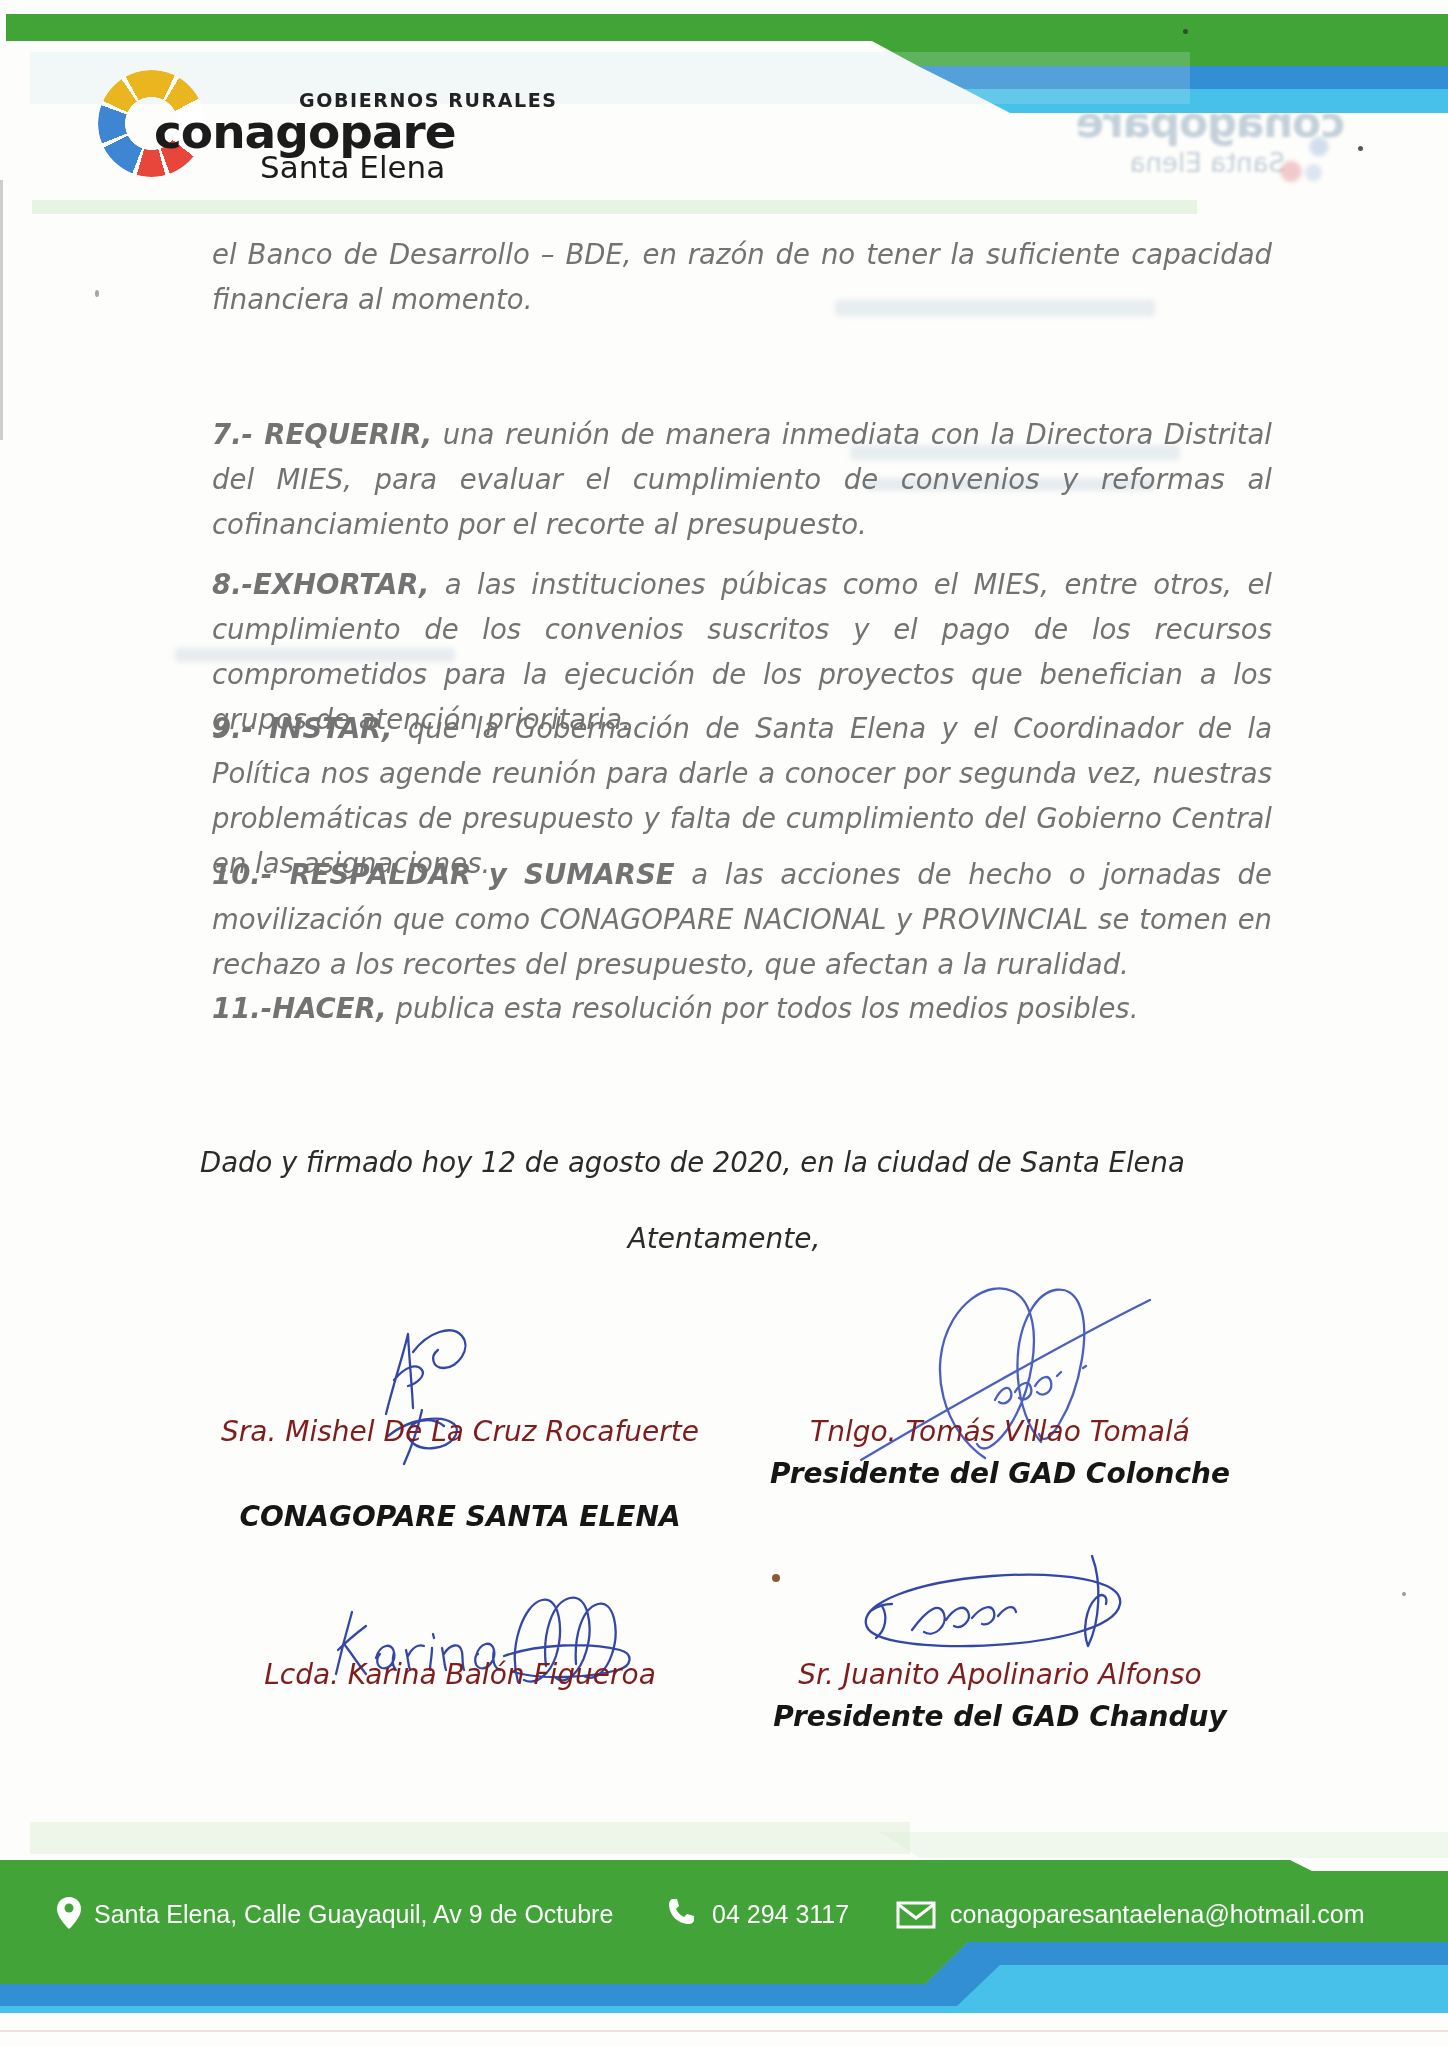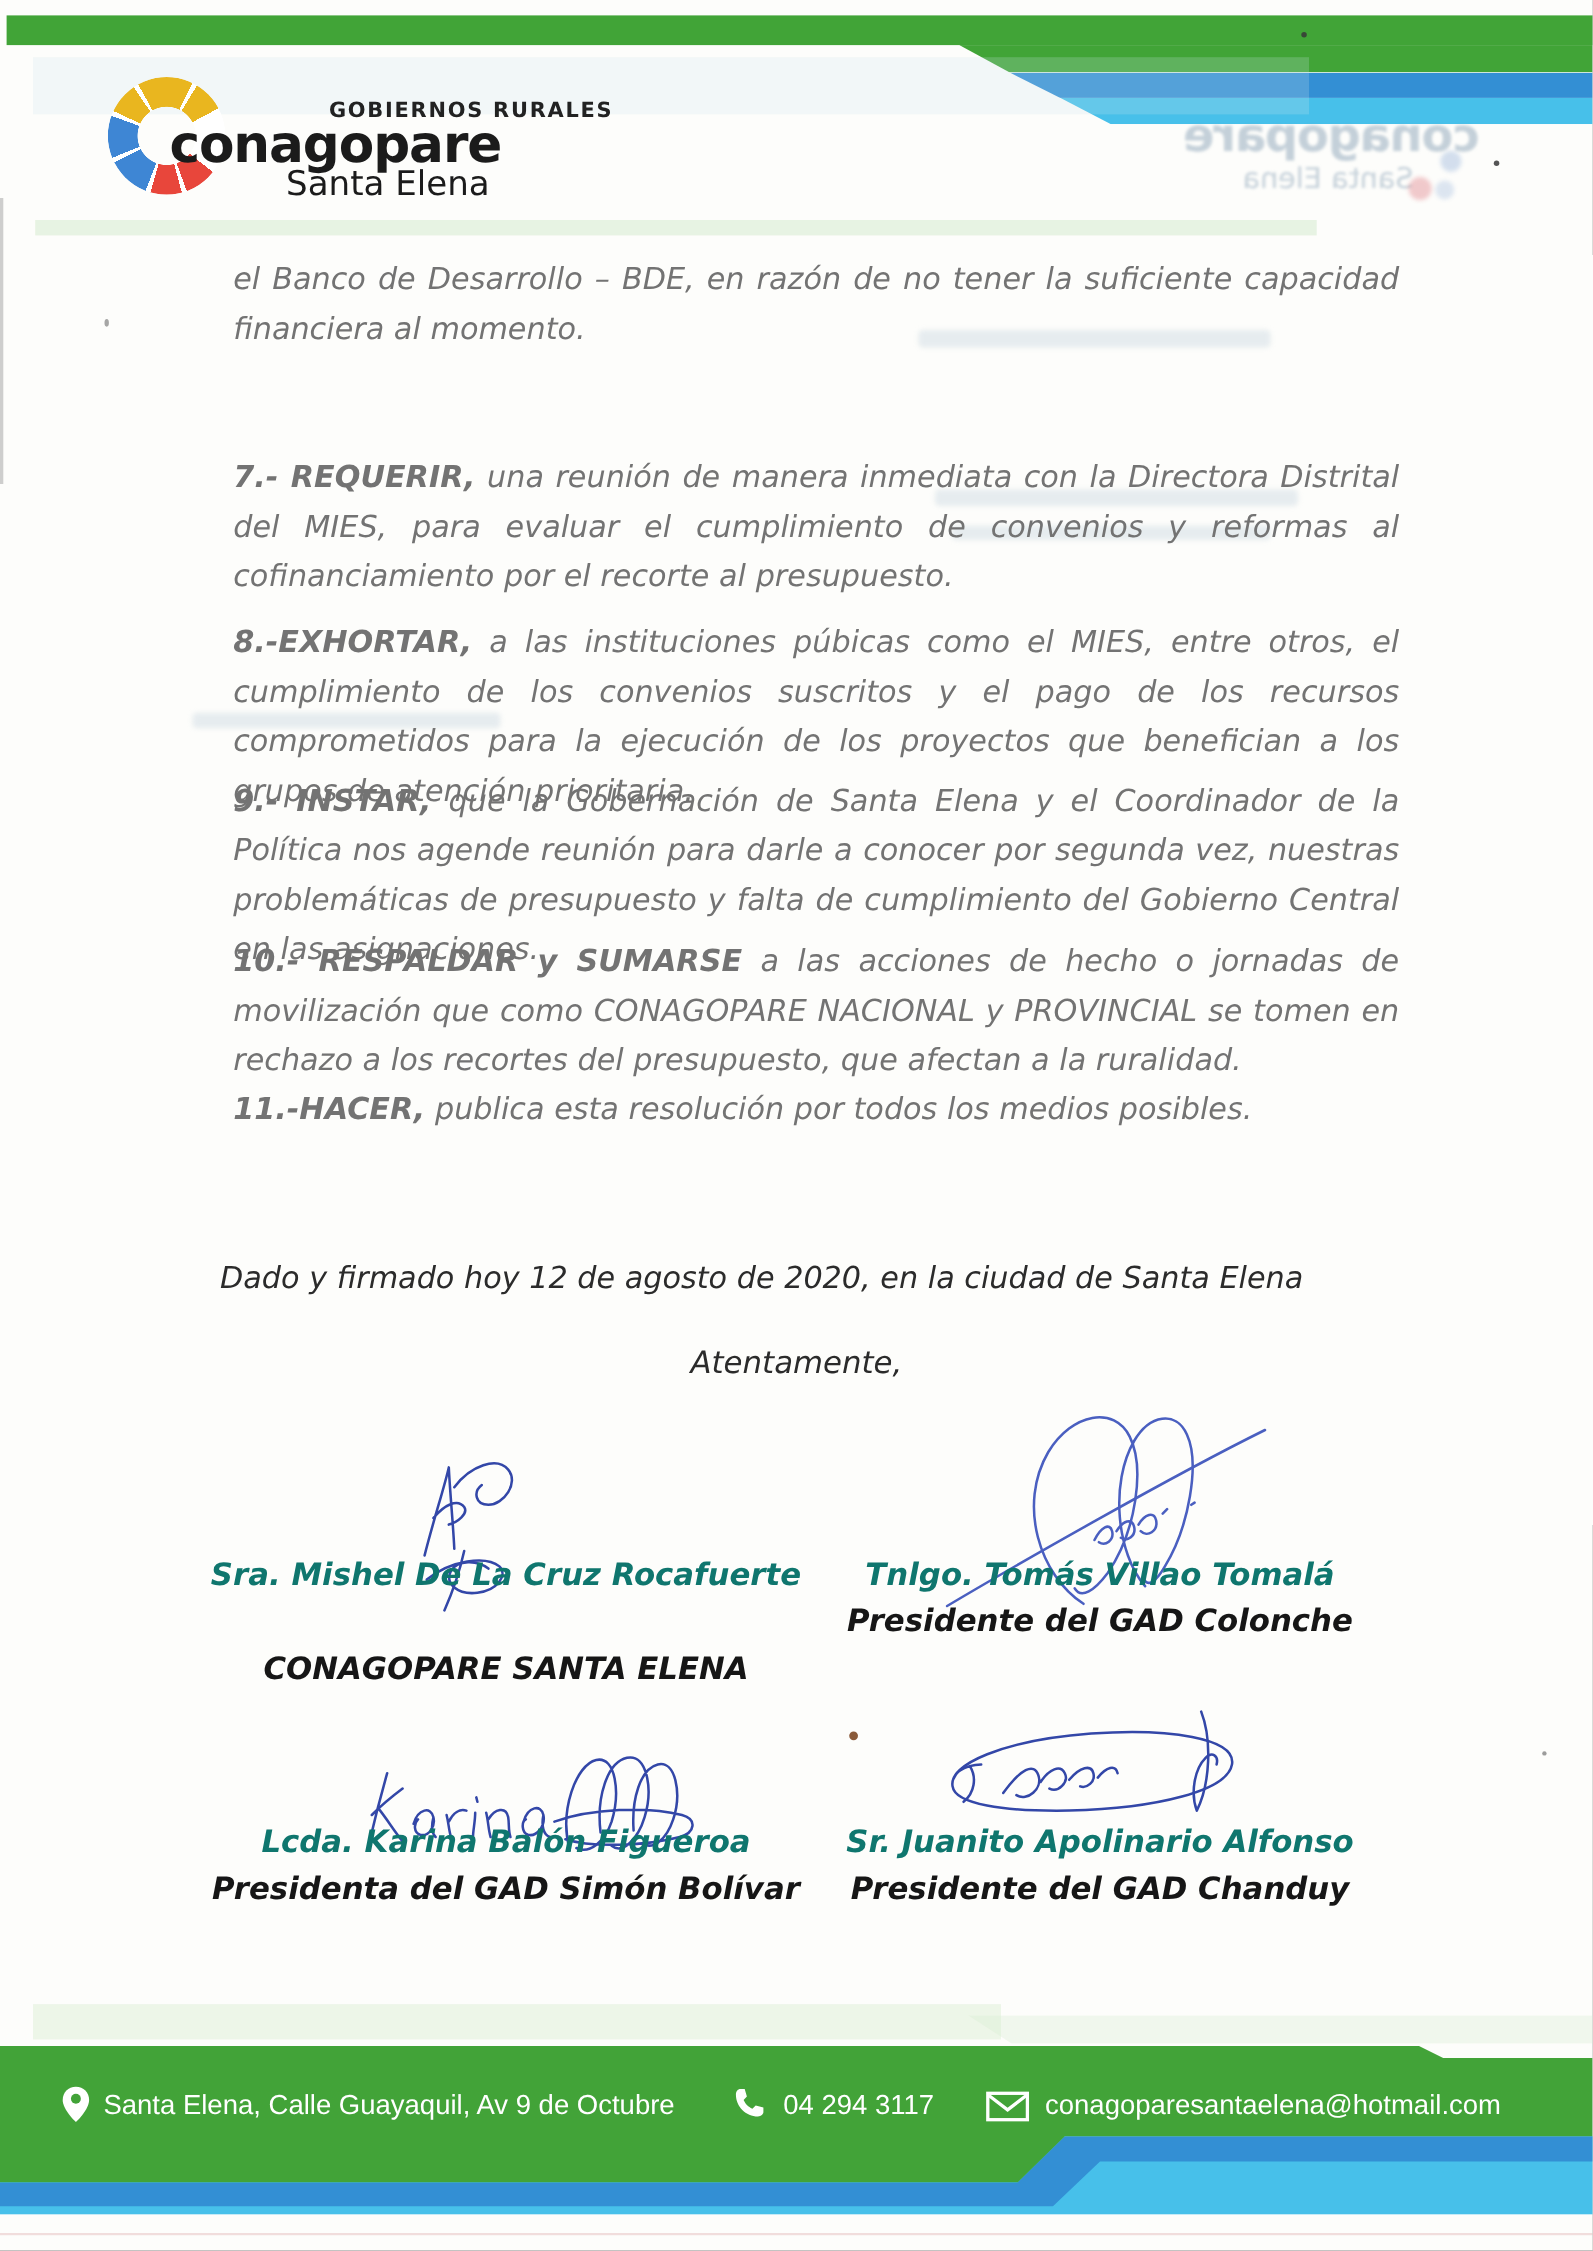--- a/index.html
+++ b/index.html
@@ -55,21 +55,21 @@
   .body-text{
     left:200px;width:1060px;margin:12px;
     font-size:27.5px;line-height:45px;color:#737373;
     font-style:italic;text-align:justify;
   }
   .body-text b{font-weight:bold;}
   .dateline{left:200px;width:1060px;margin:0;font-size:27.5px;font-style:italic;color:#2b2b2b;}
   .closing{left:0;width:1448px;margin:0;text-align:center;font-size:28px;font-style:italic;color:#2b2b2b;}
 
   
-  .sig-name{margin:0;font-size:28px;font-style:italic;color:#0f766e;text-align:center;font-weight:bold;}
+  .sig-name{margin:0;font-size:28px;font-style:italic;color:#7f1d1d;text-align:center;}
   .sig-title{margin:0;font-size:28px;font-style:italic;font-weight:bold;color:#161616;text-align:center;}
   .col-left{left:175px;width:570px;}
   .col-right{left:715px;width:570px;}
   .ink{fill:none;stroke:#3347a8;stroke-width:2.3;stroke-linecap:round;stroke-linejoin:round;}
   .ink-light{stroke:#4a5fc0;}
 
   
   .pre-foot1{left:30px;top:1822px;width:880px;height:32px;background:rgba(212,234,206,.40);}
   .pre-foot2{left:880px;top:1832px;width:568px;height:26px;background:rgba(212,234,206,.30);clip-path:polygon(0 0,100% 0,100% 100%,40px 100%);}
 
@@ -144,21 +144,20 @@
     <path class="ink" d="M250 10 C260 36 258 76 246 100 M246 100 C240 84 244 62 254 52 C260 46 266 50 264 58"></path>
   </svg>
 
   <p class="abs sig-name col-left" style="top:1415px">Sra. Mishel De La Cruz Rocafuerte</p>
   <p class="abs sig-title col-left" style="top:1500px">CONAGOPARE SANTA ELENA</p>
 
   <p class="abs sig-name col-right" style="top:1415px">Tnlgo. Tomás Villao Tomalá</p>
   <p class="abs sig-title col-right" style="top:1457px">Presidente del GAD Colonche</p>
 
   <p class="abs sig-name col-left" style="top:1658px">Lcda. Karina Balón Figueroa</p>
-  <p class="abs sig-title col-left" style="top:1700px">Presidenta del GAD Simón Bolívar</p>
 
   <p class="abs sig-name col-right" style="top:1658px">Sr. Juanito Apolinario Alfonso</p>
   <p class="abs sig-title col-right" style="top:1700px">Presidente del GAD Chanduy</p>
 
   <div class="abs pre-foot1"></div>
   <div class="abs pre-foot2"></div>
 
   <div class="abs foot-lblue"></div>
   <div class="abs foot-blue"></div>
   <div class="abs foot-green"></div>

